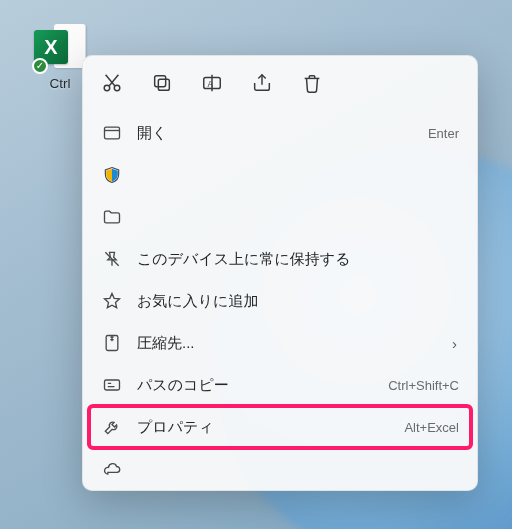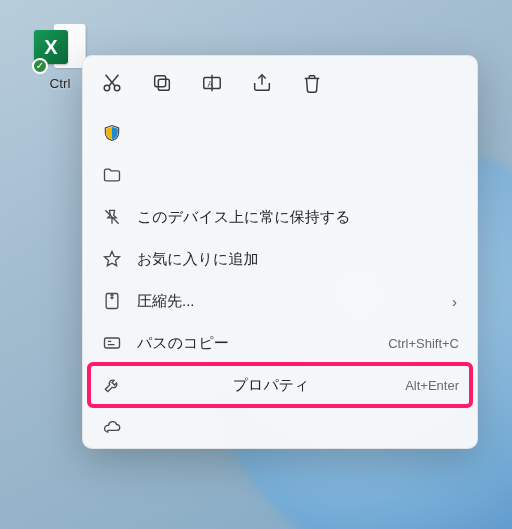--- a/index.html
+++ b/index.html
@@ -123,21 +123,20 @@
     .mi-icon svg { width: 20px; height: 20px; }
     .menu-item .label { flex: 1; }
     .menu-item .shortcut {
       font-size: 13px;
       color: #6a6a6c;
     }
     .menu-item.selected {
       outline: 4px solid #ff1a6a;
       outline-offset: -2px;
       border-radius: 4px;
-      text-align: center;
     }
     .sub-arrow {
       position: absolute;
       right: 14px;
       font-size: 15px;
       color: #5a5a5c;
     }
   </style>
 </head>
 <body>
@@ -189,20 +188,31 @@
         <path d="M4 7h16"></path>
           <path d="M9 7V5a1 1 0 0 1 1-1h4a1 1 0 0 1 1 1v2"></path>
         <path d="M6 7l1 13a2 2 0 0 0 2 2h6a2 2 0 0 0 2-2l1-13"></path>
       </svg>
     </span>
   </div>
 
   <div id="menu-items">
       <div class="menu-item">
     <span class="mi-icon">
+          <svg viewBox="0 0 24 24" fill="none" stroke="currentColor" stroke-width="1.6">
+            <rect x="3" y="5" width="18" height="14" rx="2"></rect>
+            <path d="M3 9h18"></path>
+          </svg>
+        </span>
+    <span class="label">開く</span>
+    <span class="shortcut">Enter</span>
+
+  </div>
+      <div class="menu-item">
+    <span class="mi-icon">
           <svg viewBox="0 0 24 24" stroke="currentColor" stroke-width="1.4" fill="none">
             <path d="M12 3l8 3v5c0 5-3.5 8.5-8 10-4.5-1.5-8-5-8-10V6l8-3z"></path>
             <path fill="#f2b400" stroke="none" d="M12 4v16c-3.8-1.4-7-4.5-7-9V7l7-2.6z"></path>
             <path fill="#1f89d1" stroke="none" d="M12 4v16c3.8-1.4 7-4.5 7-9V7l-7-2.6z"></path>
           </svg>
         </span>
 
   </div>
       <div class="menu-item">
     <span class="mi-icon">
@@ -255,21 +265,21 @@
     <span class="shortcut">Ctrl+Shift+C</span>
 
   </div>
       <div class="menu-item selected">
     <span class="mi-icon">
           <svg viewBox="0 0 24 24" fill="none" stroke="currentColor" stroke-width="1.6">
             <path d="M14.5 6.5a4 4 0 0 0-5.3 5.3L4 17l3 3 5.2-5.2a4 4 0 0 0 5.3-5.3L15 12l-3-3 2.5-2.5z"></path>
           </svg>
         </span>
     <span class="label">プロパティ</span>
-    <span class="shortcut">Alt+Enter</span>
+    <span class="shortcut">Alt+Excel</span>
 
   </div>
       <div class="menu-item">
     <span class="mi-icon">
           <svg viewBox="0 0 24 24" fill="none" stroke="currentColor" stroke-width="1.6">
             <path d="M7 18a4 4 0 1 1 .8-7.93A5 5 0 0 1 17.5 9 3.5 3.5 0 0 1 18 16H7z"></path>
           </svg>
         </span>
 
   </div>

